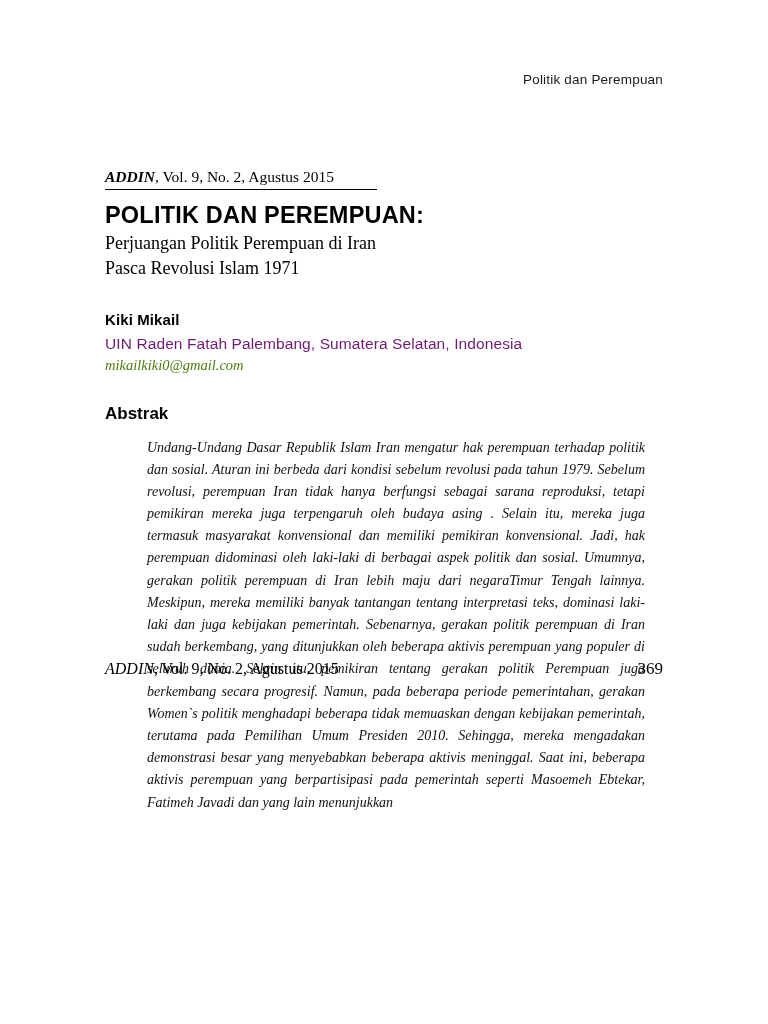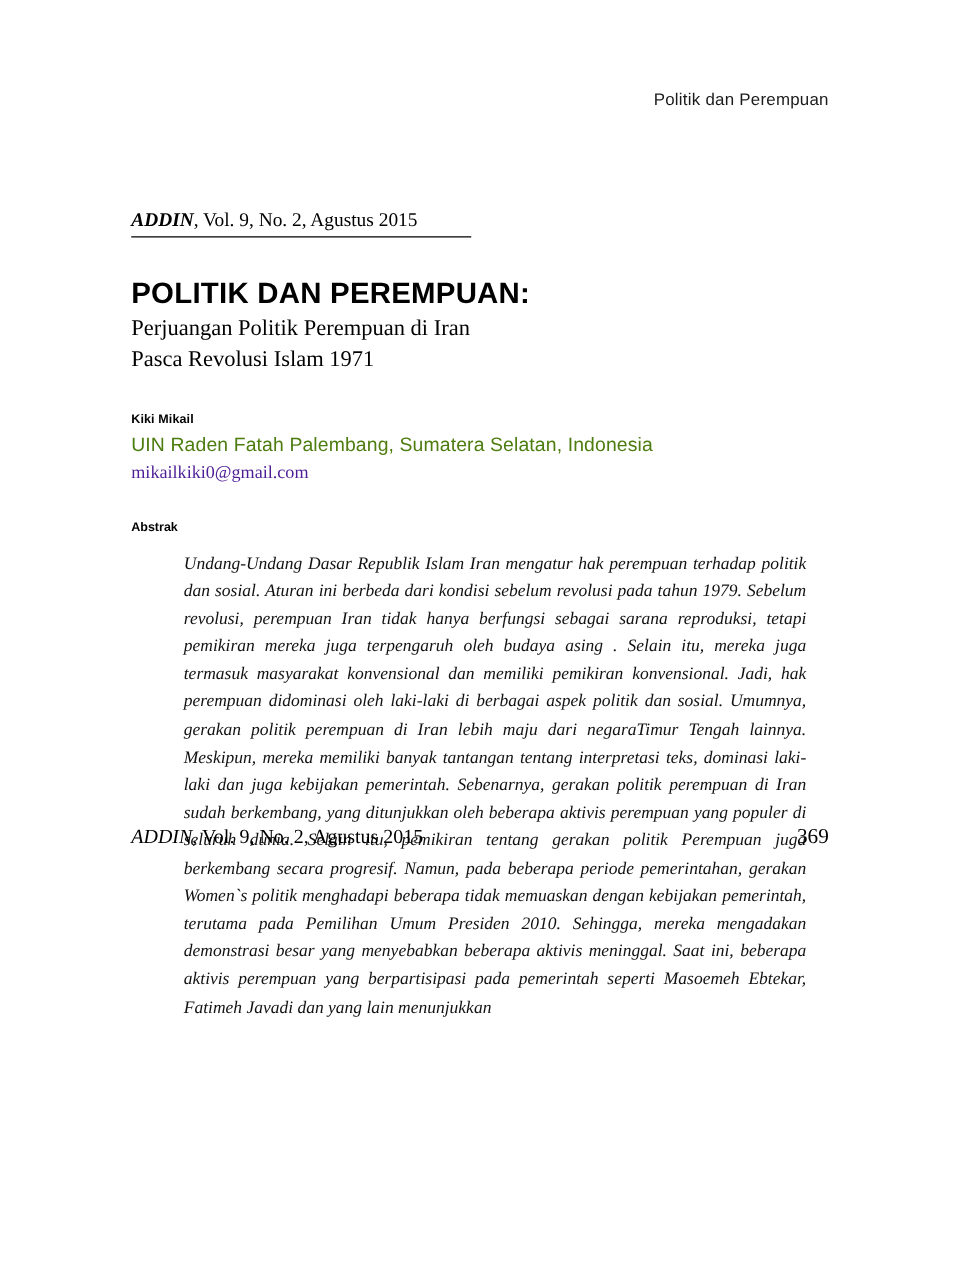--- a/index.html
+++ b/index.html
@@ -44,61 +44,62 @@
     border-bottom: 1.5px solid #000;
     display: inline-block;
     width: 272px;
     white-space: nowrap;
   }
   .journal-line .jname {
     font-style: italic;
     font-weight: bold;
   }
   .title-block {
-    margin-top: 29px;
+    margin-top: 10px;
   }
   .title-main {
     font-family: "Liberation Sans", sans-serif;
     font-size: 23.5px;
     font-weight: bold;
     letter-spacing: 0.2px;
     line-height: 1.32;
     color: #000;
   }
   .title-sub {
     font-family: "Liberation Serif", serif;
     font-size: 18px;
     line-height: 1.32;
     color: #000;
     margin-top: 1px;
   }
   .author {
     margin-top: 30px;
     font-family: "Liberation Sans", sans-serif;
-    font-size: 10px;
+    font-size: 15px;
     font-weight: bold;
     letter-spacing: 0.1px;
   }
   .affiliation {
     margin-top: 7px;
     font-family: "Liberation Sans", sans-serif;
     font-size: 15.5px;
     letter-spacing: 0.1px;
-    color: #4d7c0f;
+    color: #701a75;
   }
   .email {
     margin-top: 4px;
     font-family: "Liberation Serif", serif;
+    font-style: italic;
     font-size: 14.5px;
-    color: #4c1d95;
+    color: #4d7c0f;
   }
   .abstract-heading {
     margin-top: 30px;
     font-family: "Liberation Sans", sans-serif;
-    font-size: 10px;
+    font-size: 17px;
     font-weight: bold;
   }
   .abstract-body {
     margin-top: 13px;
     margin-left: 42px;
     font-family: "Liberation Serif", serif;
     font-style: italic;
     font-size: 14px;
     line-height: 1.585;
     text-align: justify;

